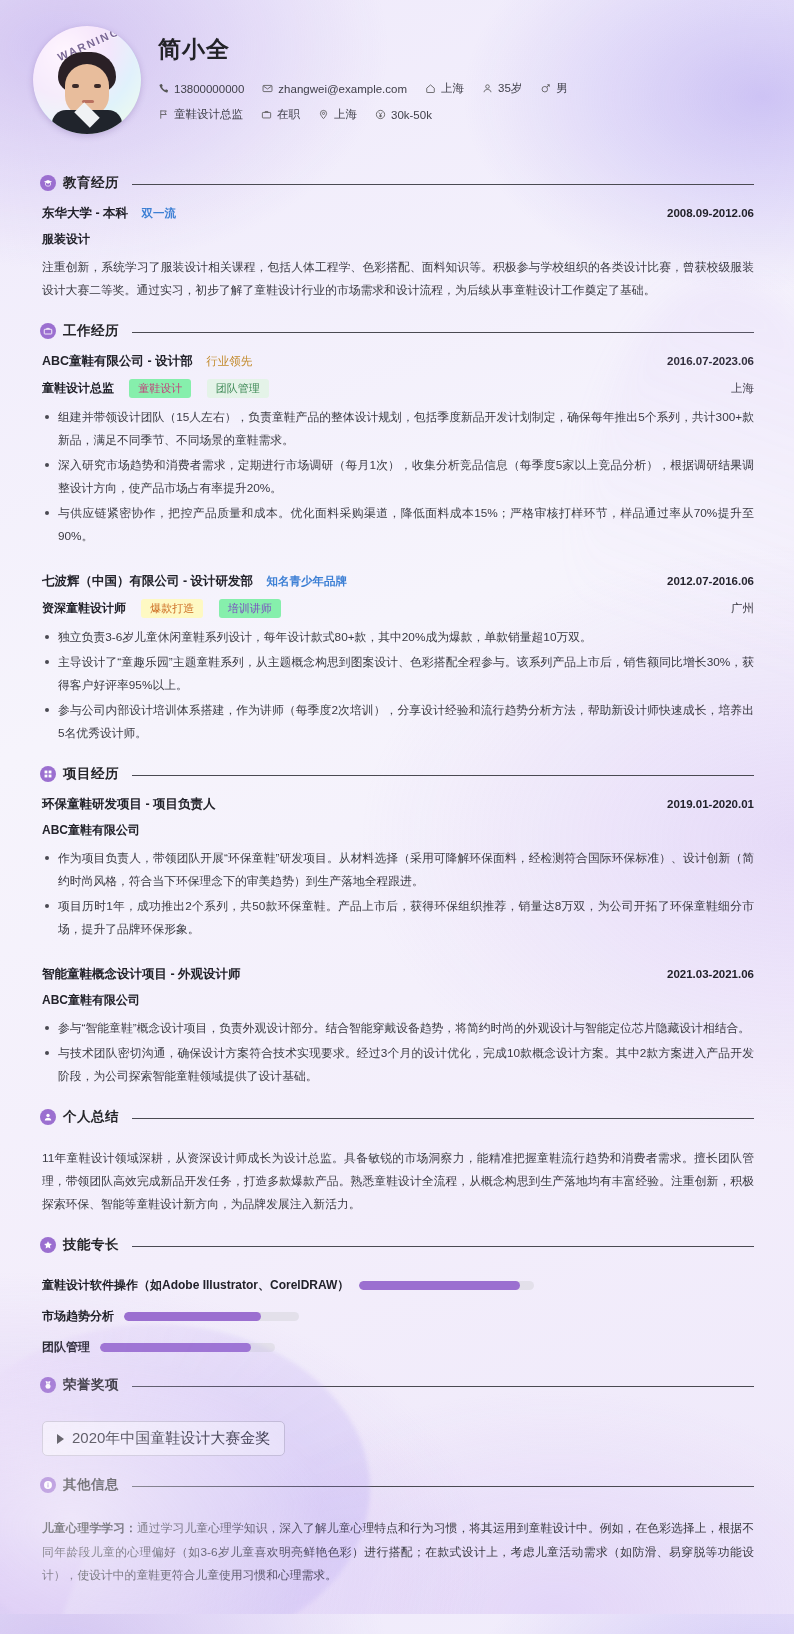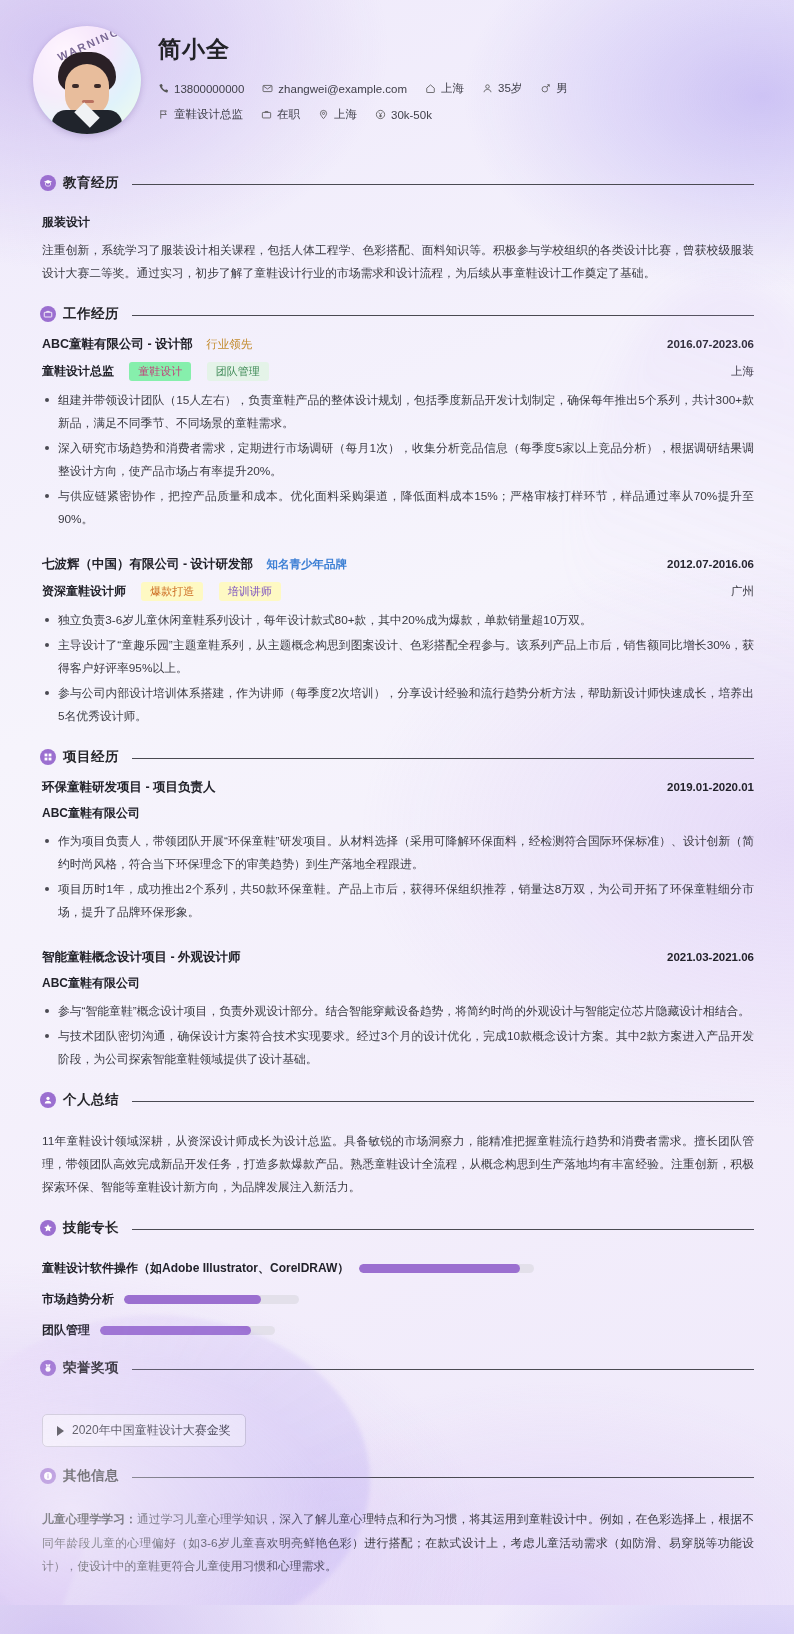--- a/index.html
+++ b/index.html
@@ -96,21 +96,21 @@
   .line1 { font-size: 12.5px; font-weight: bold; color: #22222a; }
   .line1 .tag-inline { color: #3c7fd4; font-weight: bold; margin-left: 10px; font-size: 11.5px; }
   .line1 .tag-lead { color: #c38b2e; font-weight: normal; margin-left: 10px; font-size: 11.5px; }
   .date { font-size: 11.5px; font-weight: bold; color: #22222a; white-space: nowrap; }
   .line2 { font-size: 12px; font-weight: bold; color: #22222a; margin-top: 9px; }
   .loc { font-size: 11.5px; color: #33333a; }
   .chip {
     display: inline-block; font-size: 11px; padding: 2px 9px; border-radius: 3px;
     margin-left: 12px; font-weight: normal; vertical-align: middle;
   }
-  .chip.purple { background: #fef9c3; color: #7a4fc0; }
+  .chip.purple { background: #86efac; color: #7a4fc0; }
   .chip.pink { background: #86efac; color: #c0457c; text-align: right; }
   .chip.orange { background: #fef9c3; color: #cc6a20; }
   .chip.green { background: #e4f3e8; color: #3f8a57; }
   .para { font-size: 11.8px; line-height: 1.95; color: #3a3a42; margin-top: 8px; text-align: justify; }
   ul.bullets { list-style: none; margin-top: 8px; }
   ul.bullets li {
     position: relative; padding-left: 16px; font-size: 11.8px; line-height: 1.95;
     color: #3a3a42; margin-bottom: 2px; text-align: justify;
   }
   ul.bullets li::before {
@@ -124,21 +124,21 @@
   .skills { display: flex; flex-wrap: wrap; gap: 14px 22px; margin-top: 10px; flex-direction: column; }
   .skill { display: flex; align-items: center; gap: 10px; }
   .skill-label { font-size: 12px; font-weight: bold; color: #22222a; white-space: nowrap; }
   .bar { width: 175px; height: 9px; border-radius: 5px; background: #e3e0ea; overflow: hidden; }
   .bar > i { display: block; height: 100%; border-radius: 5px; background: #9b6fd0; }
 
   
   .honor {
     display: inline-flex; align-items: center; gap: 8px;
     border: 1px solid #c9c4d4; border-radius: 5px; background: rgba(255,255,255,.55);
-    padding: 7px 14px; font-size: 12px; color: #24242c; margin-top: 24px;
+    padding: 7px 14px; font-size: 15px; color: #24242c; margin-top: 14px;
   }
   .tri { width: 0; height: 0; border-left: 7px solid #2d2d33; border-top: 5px solid transparent; border-bottom: 5px solid transparent; }
 
   
   .other { margin-top: 10px; font-size: 11.8px; line-height: 2.0; color: #3a3a42; text-align: justify; }
   .other b { color: #22222a; }
   .footer-space { height: 26px; }
 </style>
 </head>
 <body>
@@ -258,20 +258,27 @@
       <span class="sec-icon">
         <svg width="10" height="10" viewBox="0 0 16 16">
             <path d="M8 3l6.5 3L8 9 1.5 6z" fill="#fff"></path>
             <path d="M4 7.5V11c0 1 2 2 4 2s4-1 4-2V7.5" fill="none" stroke="#fff" stroke-width="1.2"></path>
           </svg>
       </span>
       <span class="sec-title">教育经历</span>
       <span class="sec-rule"></span>
     </div>
     <div class="sec-body">
+      <div class="row">
+        <div class="line1">
+          <span>东华大学 - 本科</span>
+          <span class="tag-inline">双一流</span>
+        </div>
+        <div class="date">2008.09-2012.06</div>
+      </div>
       <div class="line2">服装设计</div>
       <div class="para">注重创新，系统学习了服装设计相关课程，包括人体工程学、色彩搭配、面料知识等。积极参与学校组织的各类设计比赛，曾获校级服装设计大赛二等奖。通过实习，初步了解了童鞋设计行业的市场需求和设计流程，为后续从事童鞋设计工作奠定了基础。</div>
     </div>
   </div>
 
   <div class="section">
     <div class="sec-head">
       <span class="sec-icon">
         <svg width="10" height="10" viewBox="0 0 16 16">
             <rect x="2" y="5.2" width="12" height="7.6" rx="1" fill="none" stroke="#fff" stroke-width="1.4"></rect>

